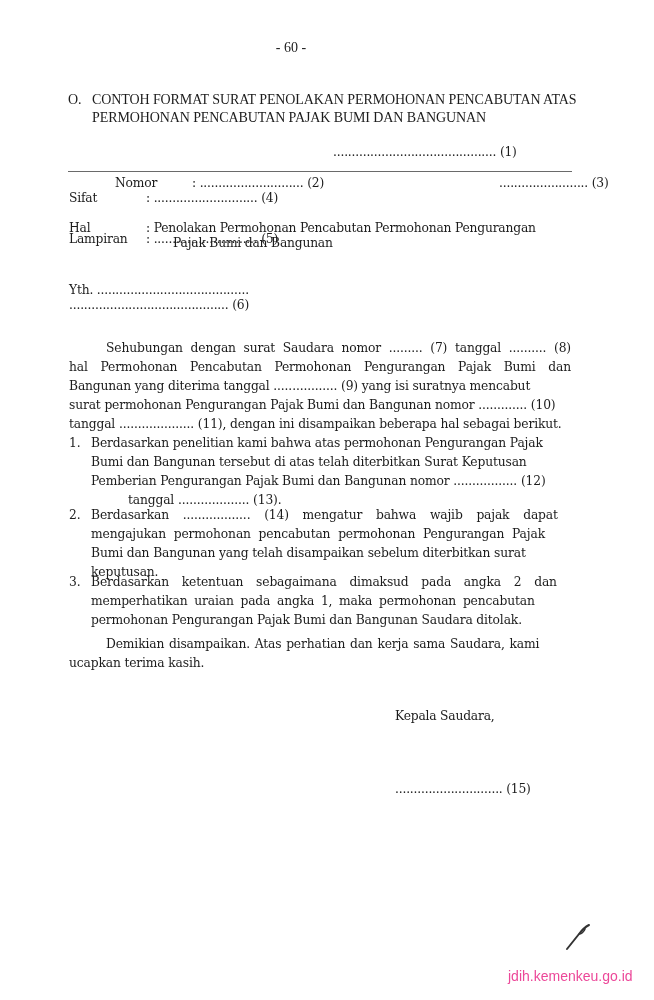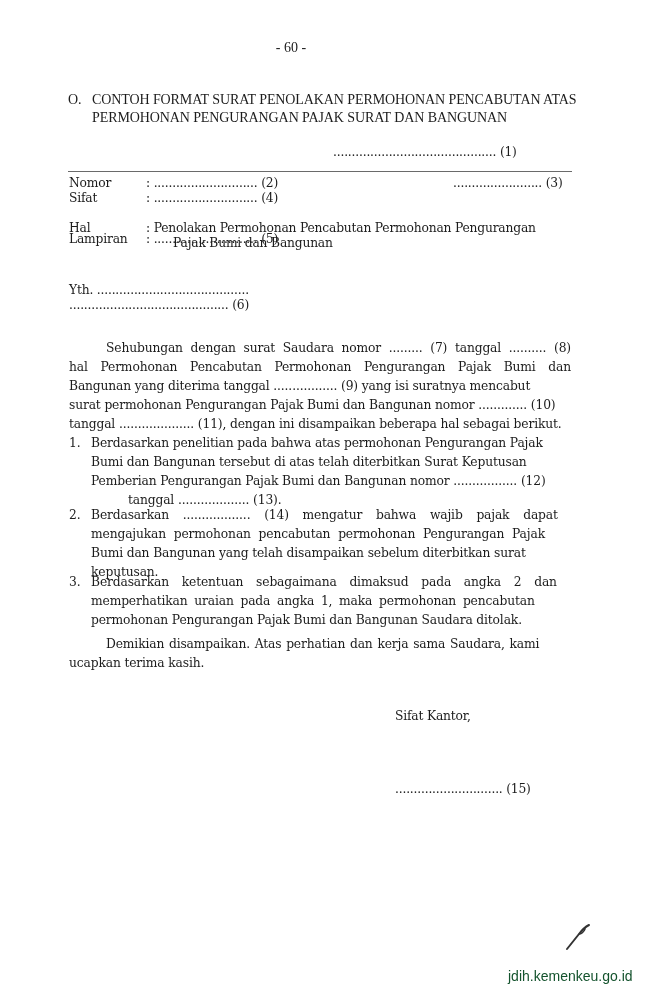--- a/index.html
+++ b/index.html
@@ -10,36 +10,36 @@
     .abs { position: absolute; white-space: nowrap; }
     .page-num { top: 40px; left: 0; width: 582px; text-align: center; font-family: "Liberation Serif", serif; font-size: 14px; }
     .title { left: 68px; font-family: "Liberation Serif", serif; font-size: 14px; letter-spacing: -0.1px; }
     .title .num { display: inline-block; width: 24px; }
     .t1 { top: 92px; }
     .t2 { top: 110px; left: 92px; }
     .txt { font-size: 12.3px; letter-spacing: -0.2px; }
     .rule { position: absolute; left: 68px; top: 171px; width: 504px; height: 0; border-top: 1.5px solid #6a6a6a; }
     .lbl { left: 69px; }
     .colon { left: 146px; }
-    .row1 { top: 176px; } .row2 { top: 191px; } .row3 { top: 206px; margin-top: 26px; } .row4 { top: 221px; } .row5 { top: 236px; margin-left: 19px; }
+    .row1 { top: 176px; margin-left: 46px; } .row2 { top: 191px; } .row3 { top: 206px; margin-top: 26px; } .row4 { top: 221px; } .row5 { top: 236px; margin-left: 19px; }
     .jl { position: absolute; font-size: 12.3px; letter-spacing: -0.15px; white-space: nowrap; }
-    .watermark { position: absolute; left: 508px; top: 968px; font-family: "Liberation Sans", sans-serif; font-size: 14px; color: #14532d; }
+    .watermark { position: absolute; left: 508px; top: 968px; font-family: "Liberation Sans", sans-serif; font-size: 14px; color: #ec4899; }
     .paraph { position: absolute; left: 563px; top: 922px; }
   </style>
 </head>
 <body>
 
 <div>
 
   <div class="abs page-num">- 60 -</div>
 
   <div class="abs title t1">
     <span class="num">O.</span><span>CONTOH FORMAT SURAT PENOLAKAN PERMOHONAN PENCABUTAN ATAS</span>
   </div>
-  <div class="abs title t2">PERMOHONAN PENGURANGAN PAJAK SURAT DAN BANGUNAN</div>
+  <div class="abs title t2">PERMOHONAN PENCABUTAN PAJAK BUMI DAN BANGUNAN</div>
 
   <div class="abs txt" style="top:145px; left:333px;">............................................ (1)</div>
 
   <div class="rule"></div>
 
   <div class="abs txt lbl row1">Nomor</div>
   <div class="abs txt colon row1">: ............................ (2)</div>
   <div class="abs txt row1" style="left:453px;">........................ (3)</div>
 
   <div class="abs txt lbl row2">Sifat</div>
@@ -58,21 +58,21 @@
   <div>
     <div class="jl" style="top:341px; left:106px; width:465px; text-align:justify; text-align-last:justify;">Sehubungan dengan surat Saudara nomor  ......... (7) tanggal .......... (8)</div>
     <div class="jl" style="top:360px; left:69px; width:502px; text-align:justify; text-align-last:justify; word-spacing:4px;">hal Permohonan Pencabutan Permohonan Pengurangan Pajak Bumi dan</div>
     <div class="jl" style="top:379px; left:69px; width:502px;">Bangunan yang diterima tanggal ................. (9) yang isi suratnya mencabut</div>
     <div class="jl" style="top:398px; left:69px; width:502px;">surat permohonan Pengurangan Pajak Bumi dan Bangunan nomor ............. (10)</div>
     <div class="jl" style="top:417px; left:69px; width:502px;">tanggal .................... (11), dengan ini disampaikan beberapa hal sebagai berikut.</div>
   </div>
 
   <div>
     <div class="jl" style="top:436px; left:69px;">1.</div>
-    <div class="jl" style="top:436px; left:91px;">Berdasarkan penelitian pada bahwa atas permohonan Pengurangan Pajak</div>
+    <div class="jl" style="top:436px; left:91px;">Berdasarkan penelitian kami bahwa atas permohonan Pengurangan Pajak</div>
     <div class="jl" style="top:455px; left:91px;">Bumi dan Bangunan tersebut di atas telah diterbitkan Surat Keputusan</div>
     <div class="jl" style="top:474px; left:91px;">Pemberian Pengurangan Pajak Bumi dan Bangunan nomor ................. (12)</div>
     <div class="jl" style="top:493px; left:91px;margin-left:37px;">tanggal ................... (13).</div>
   </div>
 
   <div>
     <div class="jl" style="top:508px; left:69px;">2.</div>
     <div class="jl" style="top:508px; left:91px; word-spacing:10px;">Berdasarkan .................. (14) mengatur bahwa wajib pajak dapat</div>
     <div class="jl" style="top:527px; left:91px; word-spacing:4px;">mengajukan permohonan pencabutan permohonan Pengurangan Pajak</div>
     <div class="jl" style="top:546px; left:91px;">Bumi dan Bangunan yang telah disampaikan sebelum diterbitkan surat</div>
@@ -84,21 +84,21 @@
     <div class="jl" style="top:575px; left:91px; word-spacing:9px;">Berdasarkan ketentuan sebagaimana dimaksud pada angka 2 dan</div>
     <div class="jl" style="top:594px; left:91px; word-spacing:3px;">memperhatikan uraian pada angka 1, maka permohonan pencabutan</div>
     <div class="jl" style="top:613px; left:91px;">permohonan Pengurangan Pajak Bumi dan Bangunan Saudara ditolak.</div>
   </div>
 
   <div>
     <div class="jl" style="top:637px; left:106px; word-spacing:1px;">Demikian disampaikan. Atas perhatian dan kerja sama Saudara, kami</div>
     <div class="jl" style="top:656px; left:69px;">ucapkan terima kasih.</div>
   </div>
 
-  <div class="abs txt" style="top:709px; left:395px;">Sifat Kantor,</div>
+  <div class="abs txt" style="top:709px; left:395px;">Kepala Saudara,</div>
   <div class="abs txt" style="top:782px; left:395px;">............................. (15)</div>
 
   <svg class="paraph" width="30" height="30" viewBox="0 0 30 30">
     <path d="M4 27 C8 22, 12 17, 16 12 C19 8, 22 5, 26 3" stroke="#333" stroke-width="2" fill="none" stroke-linecap="round"></path>
     <path d="M16 12 C18 12, 21 10, 22 7" stroke="#333" stroke-width="1.5" fill="none" stroke-linecap="round"></path>
   </svg>
 
   <div class="watermark">jdih.kemenkeu.go.id</div>
 </div>
 

